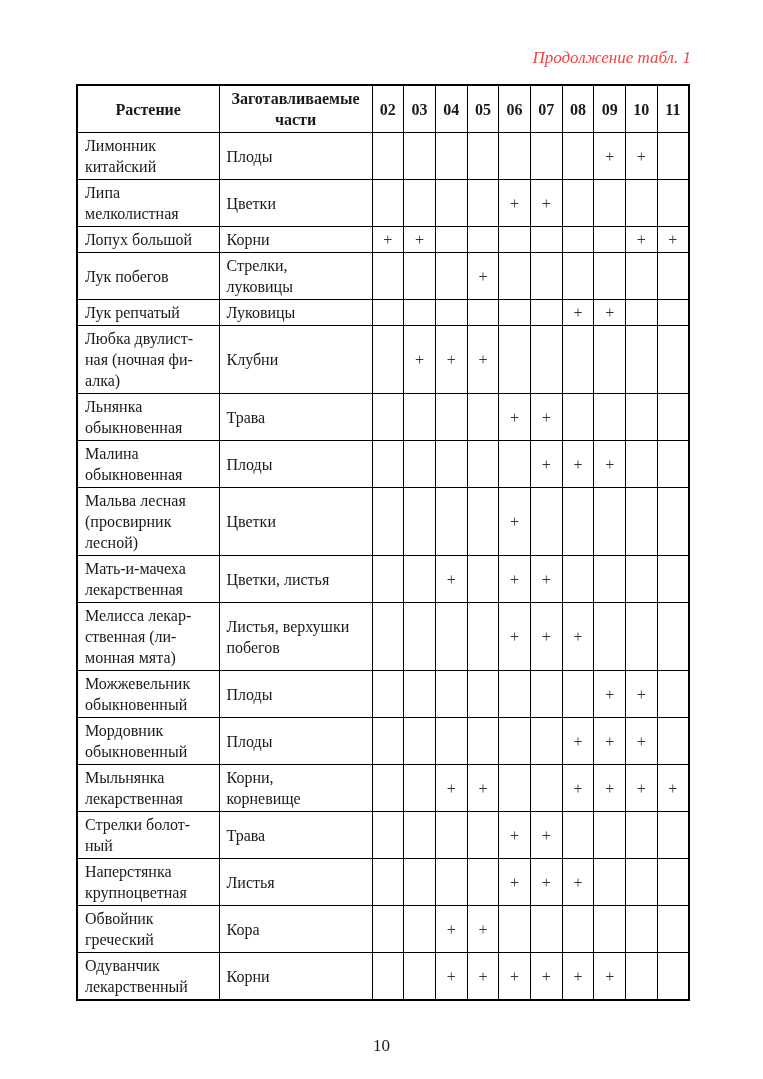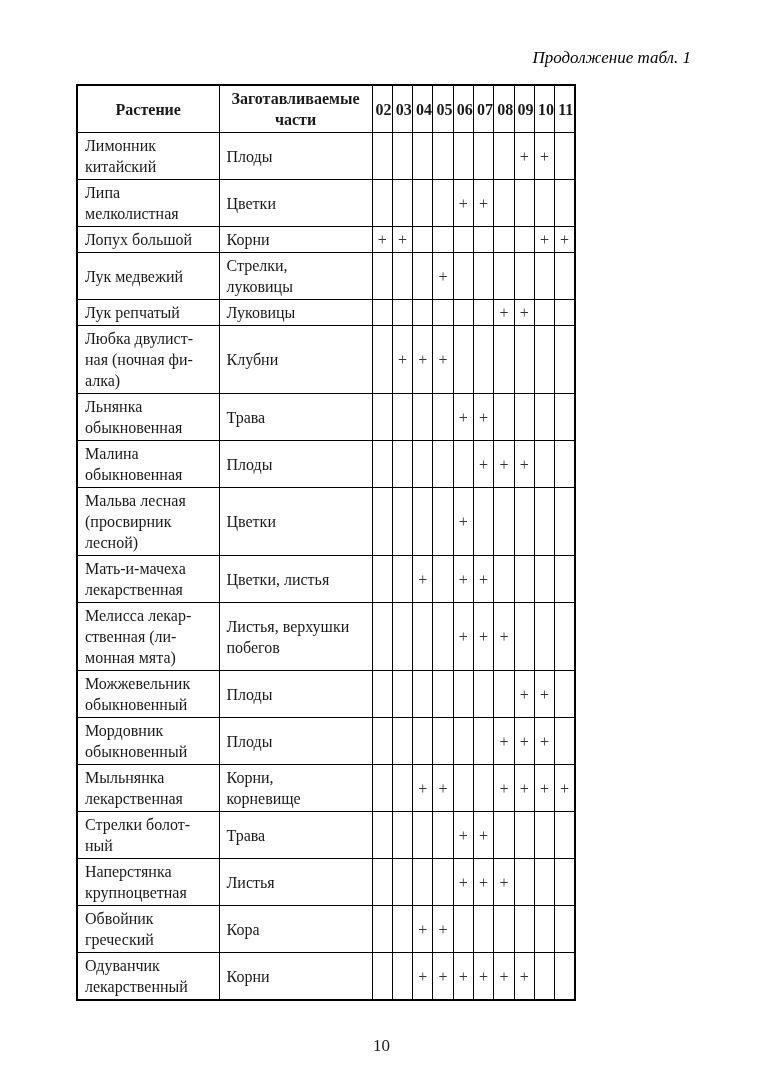--- a/index.html
+++ b/index.html
@@ -15,27 +15,27 @@
     font-family: "Liberation Serif", serif;
     color: #1a1a1a;
     overflow: hidden;
   }
   .caption {
     position: absolute;
     top: 48px;
     right: 72px;
     font-style: italic;
     font-size: 17px;
-    color: #000000;
+    color: #ef4444;
   }
   table.harvest {
     position: absolute;
     left: 76px;
     top: 84px;
-    width: 500px;
+    width: 614px;
     border-collapse: collapse;
     table-layout: fixed;
     border: 2px solid #000;
   }
   table.harvest th, table.harvest td {
     border: 1px solid #000;
     font-size: 16px;
     line-height: 21px;
     vertical-align: middle;
     overflow: hidden;
@@ -137,21 +137,21 @@
           <td class="month"></td>
           <td class="month"></td>
           <td class="month"></td>
           <td class="month"></td>
           <td class="month"></td>
           <td class="month"></td>
           <td class="month">+</td>
           <td class="month">+</td>
         </tr>
         <tr>
-          <td class="plant">Лук медвежий</td>
+          <td class="plant">Лук побегов</td>
           <td class="parts">Стрелки,
 луковицы</td>
           <td class="month"></td>
           <td class="month"></td>
           <td class="month"></td>
           <td class="month">+</td>
           <td class="month"></td>
           <td class="month"></td>
           <td class="month"></td>
           <td class="month"></td>

